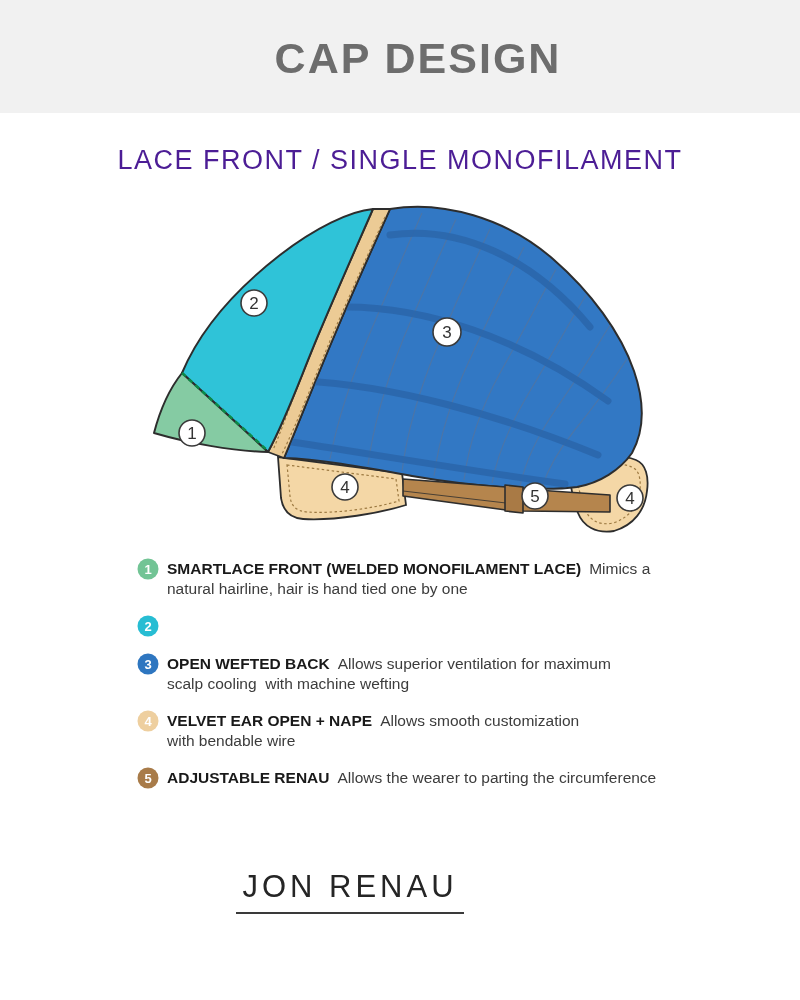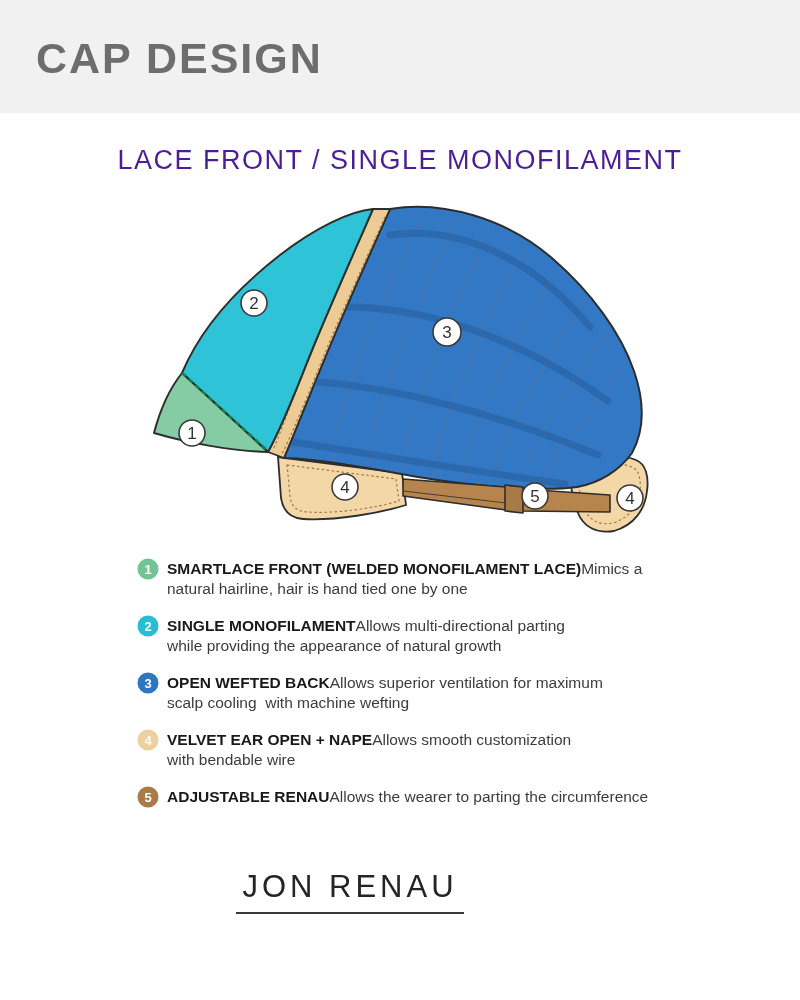--- a/index.html
+++ b/index.html
@@ -1,35 +1,35 @@
 <!DOCTYPE html>
 <html><head>
 <meta charset="utf-8">
 <style>
   html,body{margin:0;padding:0;background:#ffffff;}
   body{width:800px;height:1000px;position:relative;overflow:hidden;
        font-family:"Liberation Sans",sans-serif;}
 
   .header{position:absolute;left:0;top:0;width:800px;height:113px;background:#f1f1f1;}
-  .header h1{margin:0;line-height:117px;font-size:43px;font-weight:bold;
+  .header h1{margin:0;text-align:center;line-height:117px;font-size:43px;font-weight:bold;
              color:#6d6d6d;letter-spacing:2px;padding-left:36px;}
 
   .subtitle{position:absolute;left:0;top:145px;width:800px;text-align:center;
             font-size:27px;font-weight:400;color:#4c1d95;letter-spacing:1.5px;}
 
   .diagram{position:absolute;left:140px;top:195px;width:540px;height:350px;}
 
   .callout-num{font-size:17px;fill:#333;font-weight:400;}
   .bullet-num{font-size:13px;font-weight:bold;fill:#ffffff;}
 
   .legend{position:absolute;left:137px;top:559px;width:545px;}
   .legend-row{display:flex;align-items:flex-start;margin-bottom:17px;}
   .legend-row svg{flex:0 0 22px;margin-right:8px;margin-top:-1px;}
   .legend-text{margin:0;font-size:15.5px;line-height:20px;color:#3c3c3c;max-width:505px;}
-  .legend-title{font-weight:bold;color:#191919;margin-right:0;}
+  .legend-title{font-weight:bold;color:#191919;margin-right:8px;}
   .legend-desc{white-space:pre-wrap;}
 
   .footer{position:absolute;left:0;top:869px;width:700px;text-align:center;color:#252525;}
   .brand-1{font-size:31px;letter-spacing:4px;}
   .brand-rule{width:228px;height:2px;background:#3a3a3a;margin:7px auto 6px auto;}
   .brand-2{font-size:31px;letter-spacing:5px;}
 </style>
 </head>
 <body>
 
@@ -127,22 +127,20 @@
     </svg>
     <p class="legend-text"><span class="legend-title">SMARTLACE FRONT (WELDED MONOFILAMENT LACE)</span><span class="legend-desc">Mimics a
 natural hairline, hair is hand tied one by one</span></p>
   </div>
 
   <div class="legend-row">
     <svg width="22" height="22">
       <circle cx="11" cy="11" r="10.5" fill="#27bdd3"></circle>
       <text x="11" y="15.5" text-anchor="middle" class="bullet-num">2</text>
     </svg>
-    <p class="legend-text"><span class="legend-title">SINGLE MONOFILAMENT</span><span class="legend-desc">Allows multi-directional parting
-while providing the appearance of natural growth</span></p>
   </div>
 
   <div class="legend-row">
     <svg width="22" height="22">
       <circle cx="11" cy="11" r="10.5" fill="#2e76c0"></circle>
       <text x="11" y="15.5" text-anchor="middle" class="bullet-num">3</text>
     </svg>
     <p class="legend-text"><span class="legend-title">OPEN WEFTED BACK</span><span class="legend-desc">Allows superior ventilation for maximum
 scalp cooling  with machine wefting</span></p>
   </div>

